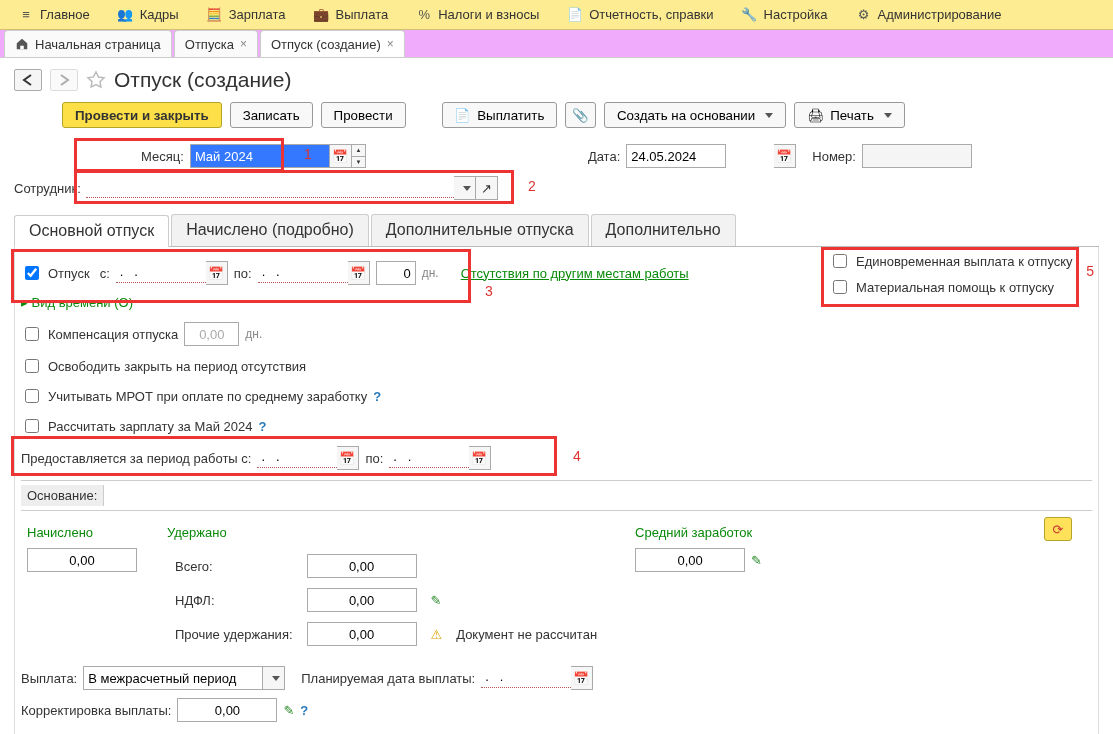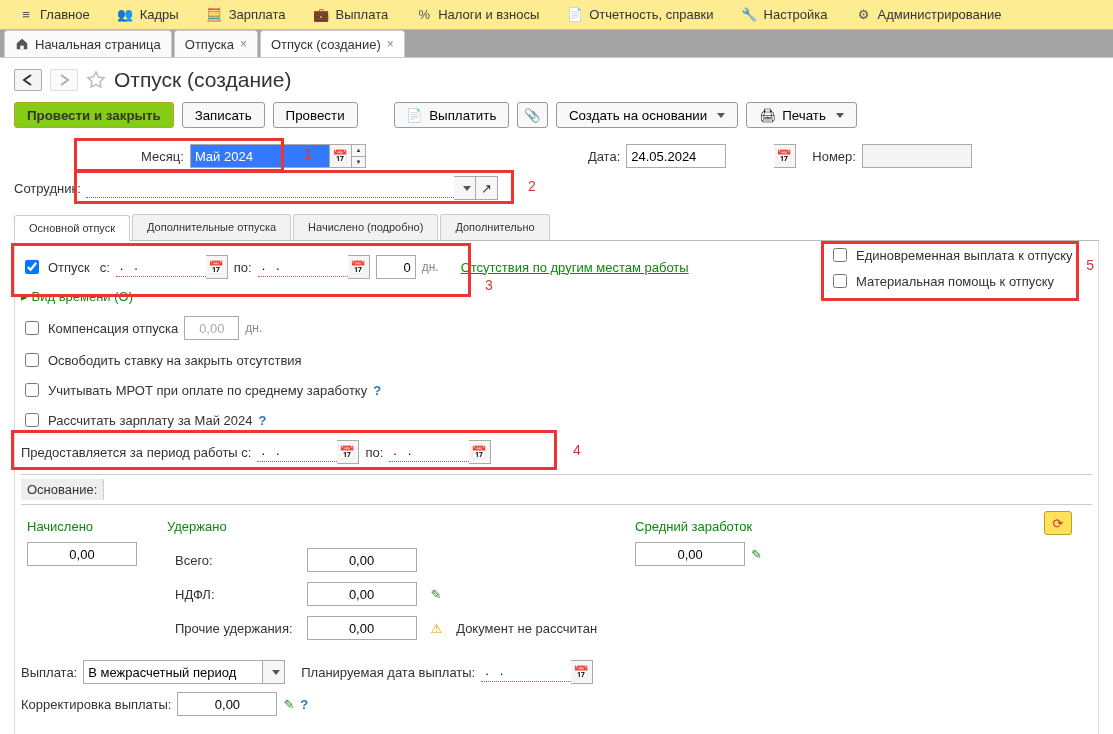--- a/index.html
+++ b/index.html
@@ -32,21 +32,21 @@
     width: 16px; height: 16px;
     display: inline-flex;
     align-items: center; justify-content: center;
     color: #555;
   }
   .tabs-bar {
     display: flex;
     align-items: stretch;
     height: 28px;
     border-bottom: 1px solid #ccc;
-    background: #a3a3a3;
+    background: #f0abfc;
     padding-left: 4px;
   }
   .tab {
     display: flex;
     align-items: center;
     padding: 0 10px;
     border: 1px solid #ccc;
     border-bottom: none;
     background: #fafafa;
     margin-right: 2px;
@@ -94,24 +94,25 @@
     background: #f8f8f8;
     padding: 4px 12px;
     border-radius: 3px;
     cursor: pointer;
     display: inline-flex;
     align-items: center;
     gap: 6px;
     height: 26px;
   }
   .btn.primary {
-    background: #84cc16;
+    background: #fde047;
     border-color: #b4a42a;
     font-weight: bold;
     color: #333;
+    margin-left: 48px;
   }
   .btn.icon-only { padding: 4px 6px; }
   .caret {
     width: 0; height: 0;
     border-left: 4px solid transparent;
     border-right: 4px solid transparent;
     border-top: 5px solid #555;
     display: inline-block;
     margin-left: 4px;
   }
@@ -165,21 +166,21 @@
     margin-top: 2px;
   }
   .inner-tab {
     padding: 6px 14px;
     border: 1px solid #ccc;
     border-bottom: none;
     background: #f2f2f2;
     margin-right: 2px;
     border-radius: 3px 3px 0 0;
     cursor: pointer;
-    font-size: 11px;
+    font-size: 16px;
   }
   .inner-tab.active {
     background: #fff;
     border-bottom: 1px solid #fff;
     position: relative;
     top: 1px;
   }
   .tab-panel {
     padding: 14px 6px;
     border-left: 1px solid #ddd;
@@ -428,22 +429,22 @@
           <span class="caret"></span>
         </span>
       <span class="inp-btn">↗</span>
     </span>
     <div class="red-box" style="left:60px; top:-6px; width:440px; height:34px;"></div>
     <span class="red-num" style="left:514px; top:2px;">2</span>
   </div>
 
   <div class="inner-tabs">
     <div class="inner-tab active">Основной отпуск</div>
+    <div class="inner-tab">Начислено (подробно)</div>
     <div class="inner-tab">Дополнительные отпуска</div>
-    <div class="inner-tab">Начислено (подробно)</div>
     <div class="inner-tab">Дополнительно</div>
   </div>
 
   <div class="tab-panel">
 
     <div class="chk-row" style="position:relative;">
       <input type="checkbox" class="chk" checked="" style="">
       <span>Отпуск</span>
       <span style="margin-left:4px;">с:</span>
       <span style="display:inline-flex;">
@@ -483,21 +484,21 @@
 
     <div class="chk-row">
       <input type="checkbox" class="chk" style="">
       <span>Компенсация отпуска</span>
       <input class="input num-input" style="width: 55px; color: rgb(170, 170, 170);" disabled="" value="0,00">
       <span class="unit">дн.</span>
     </div>
 
     <div class="chk-row">
       <input type="checkbox" class="chk" style="">
-      <span>Освободить ставку на закрыть отсутствия</span>
+      <span>Освободить закрыть на период отсутствия</span>
     </div>
 
     <div class="chk-row">
       <input type="checkbox" class="chk" style="">
       <span>Учитывать МРОТ при оплате по среднему заработку</span>
       <span class="help-q">?</span>
     </div>
 
     <div class="chk-row">
       <input type="checkbox" class="chk" style="">

